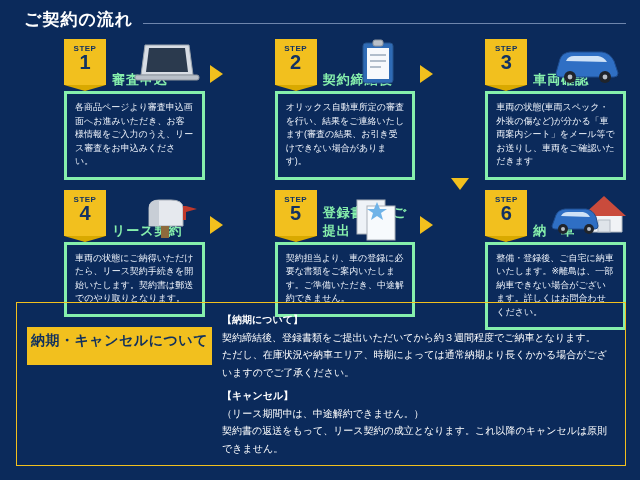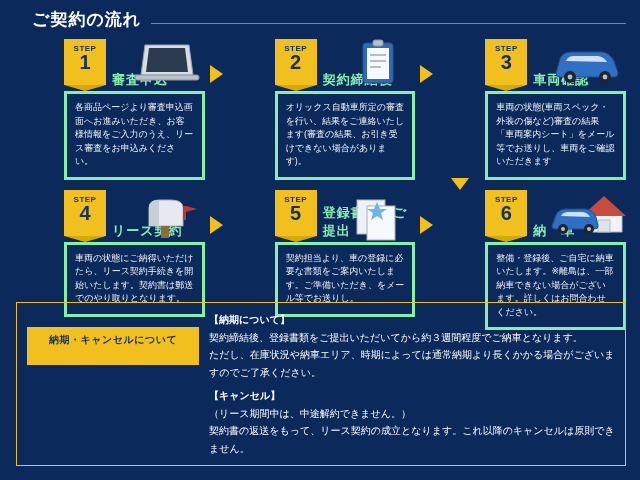--- a/index.html
+++ b/index.html
@@ -8,21 +8,21 @@
     background:#0b2a5b;
     font-family:"Liberation Sans","DejaVu Sans",sans-serif;
     color:#ffffff;
     overflow:hidden;
   }
   .page{position:relative;width:640px;height:480px;box-sizing:border-box;padding:0;}
 
   
   .title-row{
     display:flex;align-items:flex-end;
-    padding:8px 14px 2px 32px;
+    padding:8px 14px 2px 24px;
   }
   .title{
     font-size:17px;font-weight:bold;letter-spacing:1px;
     color:#ffffff;white-space:nowrap;
   }
   .title-rule{
     flex:1;height:1px;background:#6f86ad;margin:0 0 7px 10px;
   }
 
   
@@ -90,22 +90,22 @@
   
   .notice{
     position:absolute;left:16px;right:14px;bottom:14px;
     border:1px solid #f2c01e;
     padding:8px 10px;
     display:flex;gap:10px;
     box-sizing:border-box;
   }
   .notice-tag{
     background:#f2c01e;color:#10305e;
-    font-size:10px;font-weight:bold;
-    padding:6px 22px;
+    font-size:14px;font-weight:bold;
+    padding:6px 4px;
     height:26px;line-height:14px;
     white-space:nowrap;
     align-self:flex-start;
     margin-top:16px;
     letter-spacing:.5px;
   }
   .notice-body{flex:1;font-size:10px;line-height:1.75;color:#fff;}
   .notice-body .h{font-weight:bold;}
   .notice-body p{margin:0;font-family:Liberation Serif, serif;}
   .gap{height:6px;}
@@ -174,21 +174,21 @@
           <svg width="78" height="56" viewBox="0 0 78 56">
             <path d="M8 38 L12 24 Q14 18 22 17 L54 17 Q62 18 66 26 L70 38 Q70 42 66 42 L12 42 Q8 42 8 38 Z" fill="#2f6fc4" stroke="#1f4d8f" stroke-width="1"></path>
             <path d="M18 26 Q20 21 26 21 L50 21 Q56 22 59 27 Z" fill="#cfe2f7"></path>
             <circle cx="22" cy="42" r="6" fill="#20242b"></circle>
               <circle cx="22" cy="42" r="2.4" fill="#b9c0c9"></circle>
             <circle cx="57" cy="42" r="6" fill="#20242b"></circle>
               <circle cx="57" cy="42" r="2.4" fill="#b9c0c9"></circle>
           </svg>
         </div>
       </div>
-      <div class="body">車両の状態(車両スペック・外装の傷など)審査の結果「車両案内シート」をメール等でお送りし、車両をご確認いただきます</div>
+      <div class="body">車両の状態(車両スペック・外装の傷など)が分かる「車両案内シート」をメール等でお送りし、車両をご確認いただきます</div>
       <div class="arrow-down"></div>
     </div>
 
     <div class="cell">
       <div class="cell-head">
         <div class="badge">
           <span class="s">STEP</span>
           <span class="n">4</span>
         </div>
         <div class="head-label">リース契約</div>
@@ -214,21 +214,21 @@
         </div>
         <div class="head-label">登録書類のご提出</div>
         <div class="art">
           <svg width="78" height="56" viewBox="0 0 78 56">
             <rect x="20" y="14" width="28" height="34" fill="#eef2f7" stroke="#a9b0b9" stroke-width="1"></rect>
             <rect x="30" y="20" width="28" height="34" fill="#f7fafd" stroke="#a9b0b9" stroke-width="1"></rect>
             <polygon points="40,16 43,23 50,23 44,27 46,34 40,30 34,34 36,27 30,23 37,23" fill="#6fb3e8"></polygon>
           </svg>
         </div>
       </div>
-      <div class="body">契約担当より、車の登録に必要な書類をご案内いたします。ご準備いただき、をメール等でお送りし。</div>
+      <div class="body">契約担当より、車の登録に必要な書類をご案内いたします。ご準備いただき、中途解約できません。</div>
       <div class="arrow"></div>
     </div>
 
     <div class="cell">
       <div class="cell-head">
         <div class="badge">
           <span class="s">STEP</span>
           <span class="n">6</span>
         </div>
         <div class="head-label">納　車</div>

